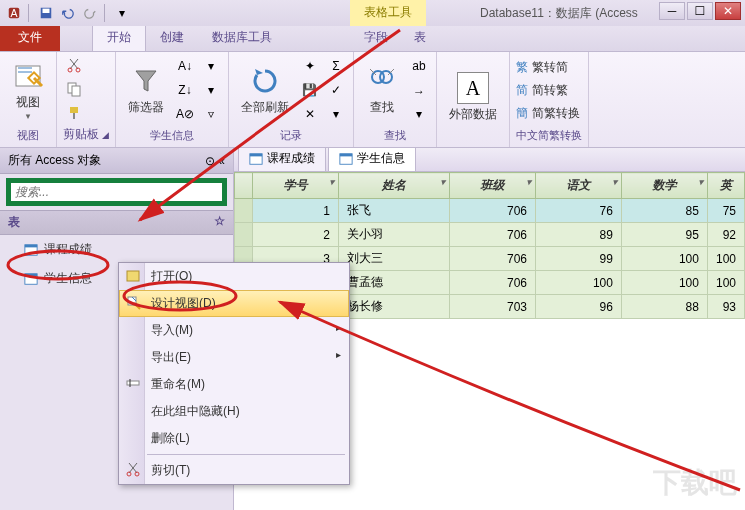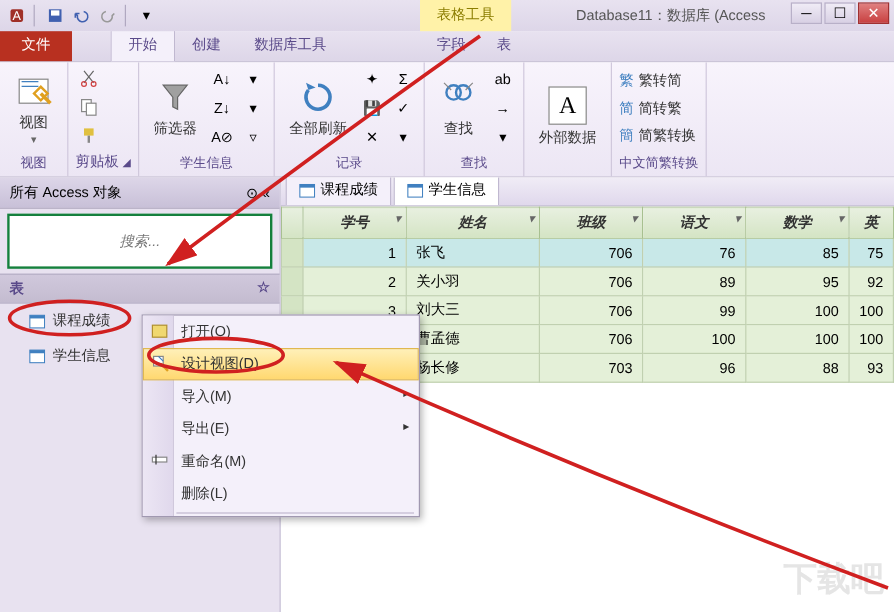--- a/index.html
+++ b/index.html
@@ -34,21 +34,21 @@
 .big-btn-label { color: #333; font-size: 12px; margin-top: 2px; }
 .small-col { display: flex; flex-direction: column; gap: 2px; }
 .small-btn { width: 22px; height: 22px; display: flex; align-items: center; justify-content: center; cursor: pointer; }
 .text-row { display: flex; align-items: center; gap: 4px; color: #333; padding: 1px 0; }
 
 
 .main { display: flex; height: calc(510px - 26px - 26px - 96px); }
 .navpane { width: 234px; background: #e8e2f0; border-right: 1px solid #c0b8d0; display: flex; flex-direction: column; }
 .nav-header { background: linear-gradient(#ddd6e8, #c8c0d8); padding: 4px 8px; display: flex; justify-content: space-between; align-items: center; border-bottom: 1px solid #b0a8c0; }
 .nav-search { padding: 4px 6px; }
-.nav-search input { width: 100%; padding: 14px 4px; border: 2px solid #15803d; background: #fff; font-style: italic; color: #888; text-align: center; }
+.nav-search input { width: 100%; padding: 2px 4px; border: 5px solid #15803d; background: #fff; font-style: italic; color: #888; }
 .nav-group { background: linear-gradient(#d0c8dc, #c4bcd0); padding: 3px 8px; color: #5a4a8a; font-weight: bold; display: flex; justify-content: space-between; border-top: 1px solid #b0a8c0; border-bottom: 1px solid #b0a8c0; }
 .nav-item { padding: 6px 8px 6px 24px; display: flex; align-items: center; gap: 6px; color: #333; cursor: pointer; }
 .table-icon { width: 14px; height: 14px; }
 
 
 .datasheet { flex: 1; display: flex; flex-direction: column; background: #fff; overflow: hidden; }
 .tab-bar { height: 24px; background: linear-gradient(#f0ecf6, #e0d8ec); display: flex; align-items: flex-end; padding-left: 4px; border-bottom: 1px solid #c0b8d0; }
 .ds-tab { padding: 4px 10px; background: #f4f0fa; border: 1px solid #c0b8d0; border-bottom: none; margin-right: 2px; display: flex; align-items: center; gap: 4px; }
 .ds-tab.active { background: #fff; }
 .grid { flex: 1; overflow: auto; }
@@ -401,23 +401,34 @@
     <span>导出(E)</span><span class="cm-arrow">▸</span>
   </div>
   <div class="cm-item">
     <svg class="cm-icon" viewBox="0 0 16 16">
         <rect x="2" y="6" width="12" height="4" fill="#fff" stroke="#888"></rect>
         <line x1="5" y1="4" x2="5" y2="12" stroke="#333"></line>
       </svg>
     <span>重命名(M)</span>
   </div>
   <div class="cm-item">
+    <span>在此组中隐藏(H)</span>
+  </div>
+  <div class="cm-item">
     <span>删除(L)</span>
   </div>
   <div class="cm-sep"></div>
+  <div class="cm-item">
+    <svg class="cm-icon" viewBox="0 0 16 16">
+        <path d="M4 2 L12 12 M12 2 L4 12" stroke="#666"></path>
+        <circle cx="4" cy="13" r="2" fill="none" stroke="#d04040"></circle>
+        <circle cx="12" cy="13" r="2" fill="none" stroke="#d04040"></circle>
+      </svg>
+    <span>剪切(T)</span>
+  </div>
 
 </div>
 
 <svg class="annot" style="left:0;top:0" width="745" height="510">
   <defs>
       <marker id="ah" markerWidth="10" markerHeight="10" refX="8" refY="3" orient="auto">
         <path d="M0,0 L9,3 L0,6 Z" class="arrowhead"></path>
       </marker>
     </defs>
 

